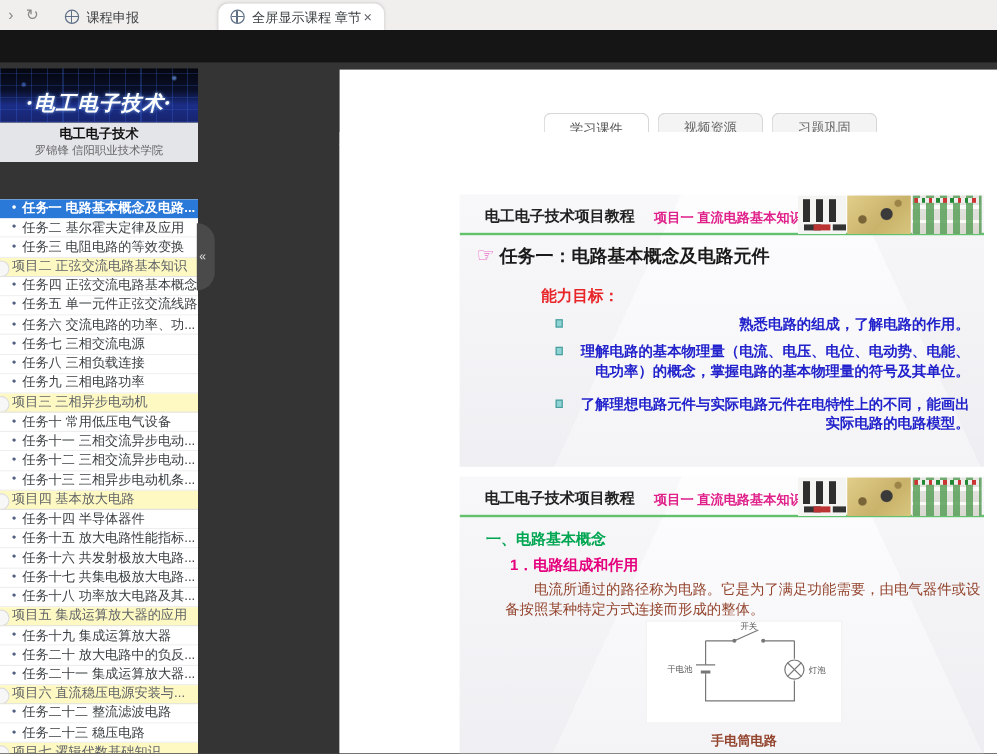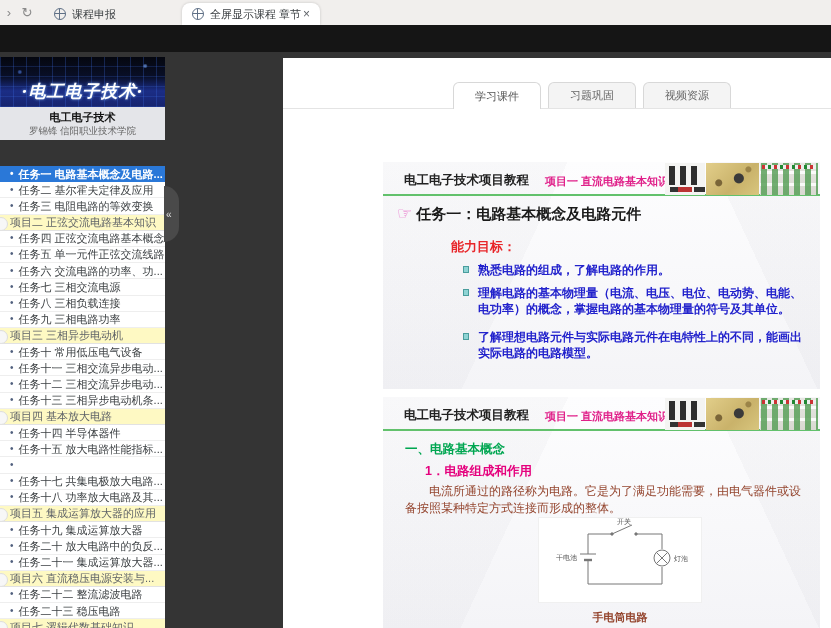--- a/index.html
+++ b/index.html
@@ -13,21 +13,21 @@
   .btab.inactive{margin-left:8px;width:138px;}
   .btab.active{width:138px;background:#fff;box-shadow:0 0 3px rgba(0,0,0,.18);}
   .globe{position:relative;width:10px;height:10px;border:1px solid #5f7086;border-radius:50%;margin-right:6px;flex:0 0 auto;
     background:linear-gradient(transparent 4px,#5f7086 4px,#5f7086 5px,transparent 5px),
                linear-gradient(90deg,transparent 4px,#5f7086 4px,#5f7086 5px,transparent 5px);}
   .closex{margin-left:auto;color:#5f6368;font-size:12px;line-height:12px;cursor:default;}
   .black-band{position:absolute;top:25px;left:0;width:831px;height:27px;background:#151515;}
 
   
   .sidebar{position:absolute;left:0;top:57px;width:165px;bottom:0;}
-  .logo-art{position:relative;height:50px;overflow:hidden;
+  .logo-art{position:relative;height:45px;overflow:hidden;
     background:
       radial-gradient(circle at 88% 18%, rgba(120,170,255,.6) 1px, transparent 2.5px),
       radial-gradient(circle at 12% 30%, rgba(90,140,255,.5) 1px, transparent 2.5px),
       repeating-linear-gradient(90deg, rgba(60,110,230,.28) 0 1px, transparent 1px 13px),
       repeating-linear-gradient(0deg, rgba(60,110,230,.22) 0 1px, transparent 1px 10px),
       linear-gradient(180deg,#05070f 0%,#090f28 40%,#1b2d86 68%,#17246e 100%);}
   .logo-text{position:absolute;left:0;right:0;bottom:4px;text-align:center;color:#fff;
     font-family:"DejaVu Serif","Liberation Serif",serif;font-style:italic;font-weight:bold;font-size:17px;
     text-shadow:0 0 3px rgba(140,190,255,.9);letter-spacing:1px;white-space:nowrap;}
   .course-info{height:33px;background:#e4e5e9;text-align:center;padding-top:2px;box-sizing:border-box;}
@@ -42,21 +42,21 @@
   .nav-task.selected .bullet{color:#fff;}
   .nav-header{background:#fef9c3;color:#5f6368;padding-left:10px;border-bottom:1px solid #e2e2e2;}
   .nav-header::before{content:"";position:absolute;left:-6px;top:2px;width:12px;height:12px;border-radius:50%;
     background:#f7f7f7;border:1px solid #ddd;}
   .collapse-handle{position:absolute;left:164px;top:186px;width:15px;height:56px;background:#4a4a4a;
     border-radius:0 30px 30px 0;display:flex;align-items:center;z-index:5;cursor:default;}
   .collapse-handle span{color:#e0e0e0;font-size:10px;margin-left:2px;}
 
   
   .panel{position:absolute;left:283px;top:58px;right:0;bottom:0;background:#fff;}
-  .tabbar{position:absolute;top:0;left:0;right:0;height:51px;border-bottom:1px solid #e4e4e4;
+  .tabbar{position:absolute;top:12px;left:0;right:0;height:51px;border-bottom:1px solid #e4e4e4;
     box-sizing:border-box;display:flex;align-items:flex-end;padding-left:170px;}
   .mtab{height:25px;line-height:25px;padding:0 21px;border:1px solid #d8d8d8;border-bottom:none;
     border-radius:6px 6px 0 0;background:#f4f4f4;color:#666;font-size:11px;margin-right:7px;cursor:default;}
   .mtab.active{background:#fff;color:#555;margin-bottom:-1px;height:26px;line-height:26px;}
   .panel-content{position:absolute;top:52px;left:0;right:0;bottom:0;background:#fff;}
 
   
   .slide{position:absolute;left:100px;width:437px;overflow:hidden;
     background:
       linear-gradient(115deg, rgba(0,0,30,.018) 0 34%, transparent 34%),
@@ -81,29 +81,29 @@
   .photo3{width:58px;background:
     repeating-linear-gradient(90deg, rgba(90,160,90,.85) 1px 7px, transparent 7px 12px),
     repeating-linear-gradient(0deg, transparent 0 9px, rgba(255,255,255,.85) 9px 12px),
     linear-gradient(#e6e6e1,#d9d9d2);}
   .photo3::before{content:"";position:absolute;top:2px;left:2px;right:2px;height:4px;
     background:repeating-linear-gradient(90deg,#c33 0 3px,#eee 3px 6px,#283 6px 9px,#eee 9px 12px);}
 
   .slide-title{position:absolute;left:14px;top:41px;font-size:15px;font-weight:bold;color:#1a1a1a;white-space:nowrap;}
   .pointer-icon{color:#e86cc8;font-size:17px;margin-right:4px;}
   .section-label{position:absolute;left:68px;top:76px;font-size:13px;font-weight:bold;color:#e8262a;}
-  .bullets{position:absolute;left:80px;top:100px;width:345px;}
+  .bullets{position:absolute;left:80px;top:100px;width:345px;text-align:right;}
   .bullet-item{position:relative;margin-bottom:7px;padding-left:15px;font-size:12px;font-weight:bold;
     color:#2222cc;line-height:16px;}
   .bullet-item.gap{margin-bottom:12px;}
   .sq{position:absolute;left:0;top:4px;width:6px;height:7px;background:#8fd4d4;border:1px solid #4a9d9d;box-sizing:border-box;}
 
   .heading1{position:absolute;left:22px;top:44px;font-size:12.5px;font-weight:bold;color:#00a651;}
   .heading2{position:absolute;left:42px;top:66px;font-size:12.5px;font-weight:bold;color:#e5007d;}
-  .paragraph{position:absolute;left:22px;top:86px;width:402px;font-size:12px;line-height:17px;
+  .paragraph{position:absolute;left:38px;top:86px;width:402px;font-size:12px;line-height:17px;
     color:#94452e;text-indent:2em;}
   .diagram-wrap{position:absolute;left:155px;top:120px;width:164px;text-align:center;}
   .diagram-box{width:164px;height:86px;background:#fff;border:1px solid #f0f0f0;box-sizing:border-box;}
   .diagram-caption{margin-top:7px;font-size:11px;font-weight:bold;color:#94452e;}
 </style>
 </head>
 <body>
 
 <div class="screen">
 
@@ -195,20 +195,21 @@
         <div class="nav-row nav-task">
           <span class="bullet">•</span>
           <span>任务十四 半导体器件</span>
         </div>
         <div class="nav-row nav-task">
           <span class="bullet">•</span>
           <span>任务十五 放大电路性能指标...</span>
         </div>
         <div class="nav-row nav-task">
           <span class="bullet">•</span>
+          <span>任务十六 共发射极放大电路...</span>
         </div>
         <div class="nav-row nav-task">
           <span class="bullet">•</span>
           <span>任务十七 共集电极放大电路...</span>
         </div>
         <div class="nav-row nav-task">
           <span class="bullet">•</span>
           <span>任务十八 功率放大电路及其...</span>
         </div>
         <div class="nav-row nav-header">
@@ -242,22 +243,22 @@
         </div>
       </nav>
   </aside>
   <div class="collapse-handle">
     <span>«</span>
   </div>
 
   <main class="panel">
     <div class="tabbar">
       <div class="mtab active">学习课件</div>
+      <div class="mtab">视频资源</div>
       <div class="mtab">习题巩固</div>
-      <div class="mtab">视频资源</div>
     </div>
     <div class="panel-content">
 
       <section class="slide slide1">
         <div class="slide-header">
           <span class="sh-left">电工电子技术项目教程</span>
           <span class="sh-right">项目一 直流电路基本知识</span>
           <span class="sh-photos">
             <span class="photo photo1"></span>
             <span class="photo photo2"></span>

